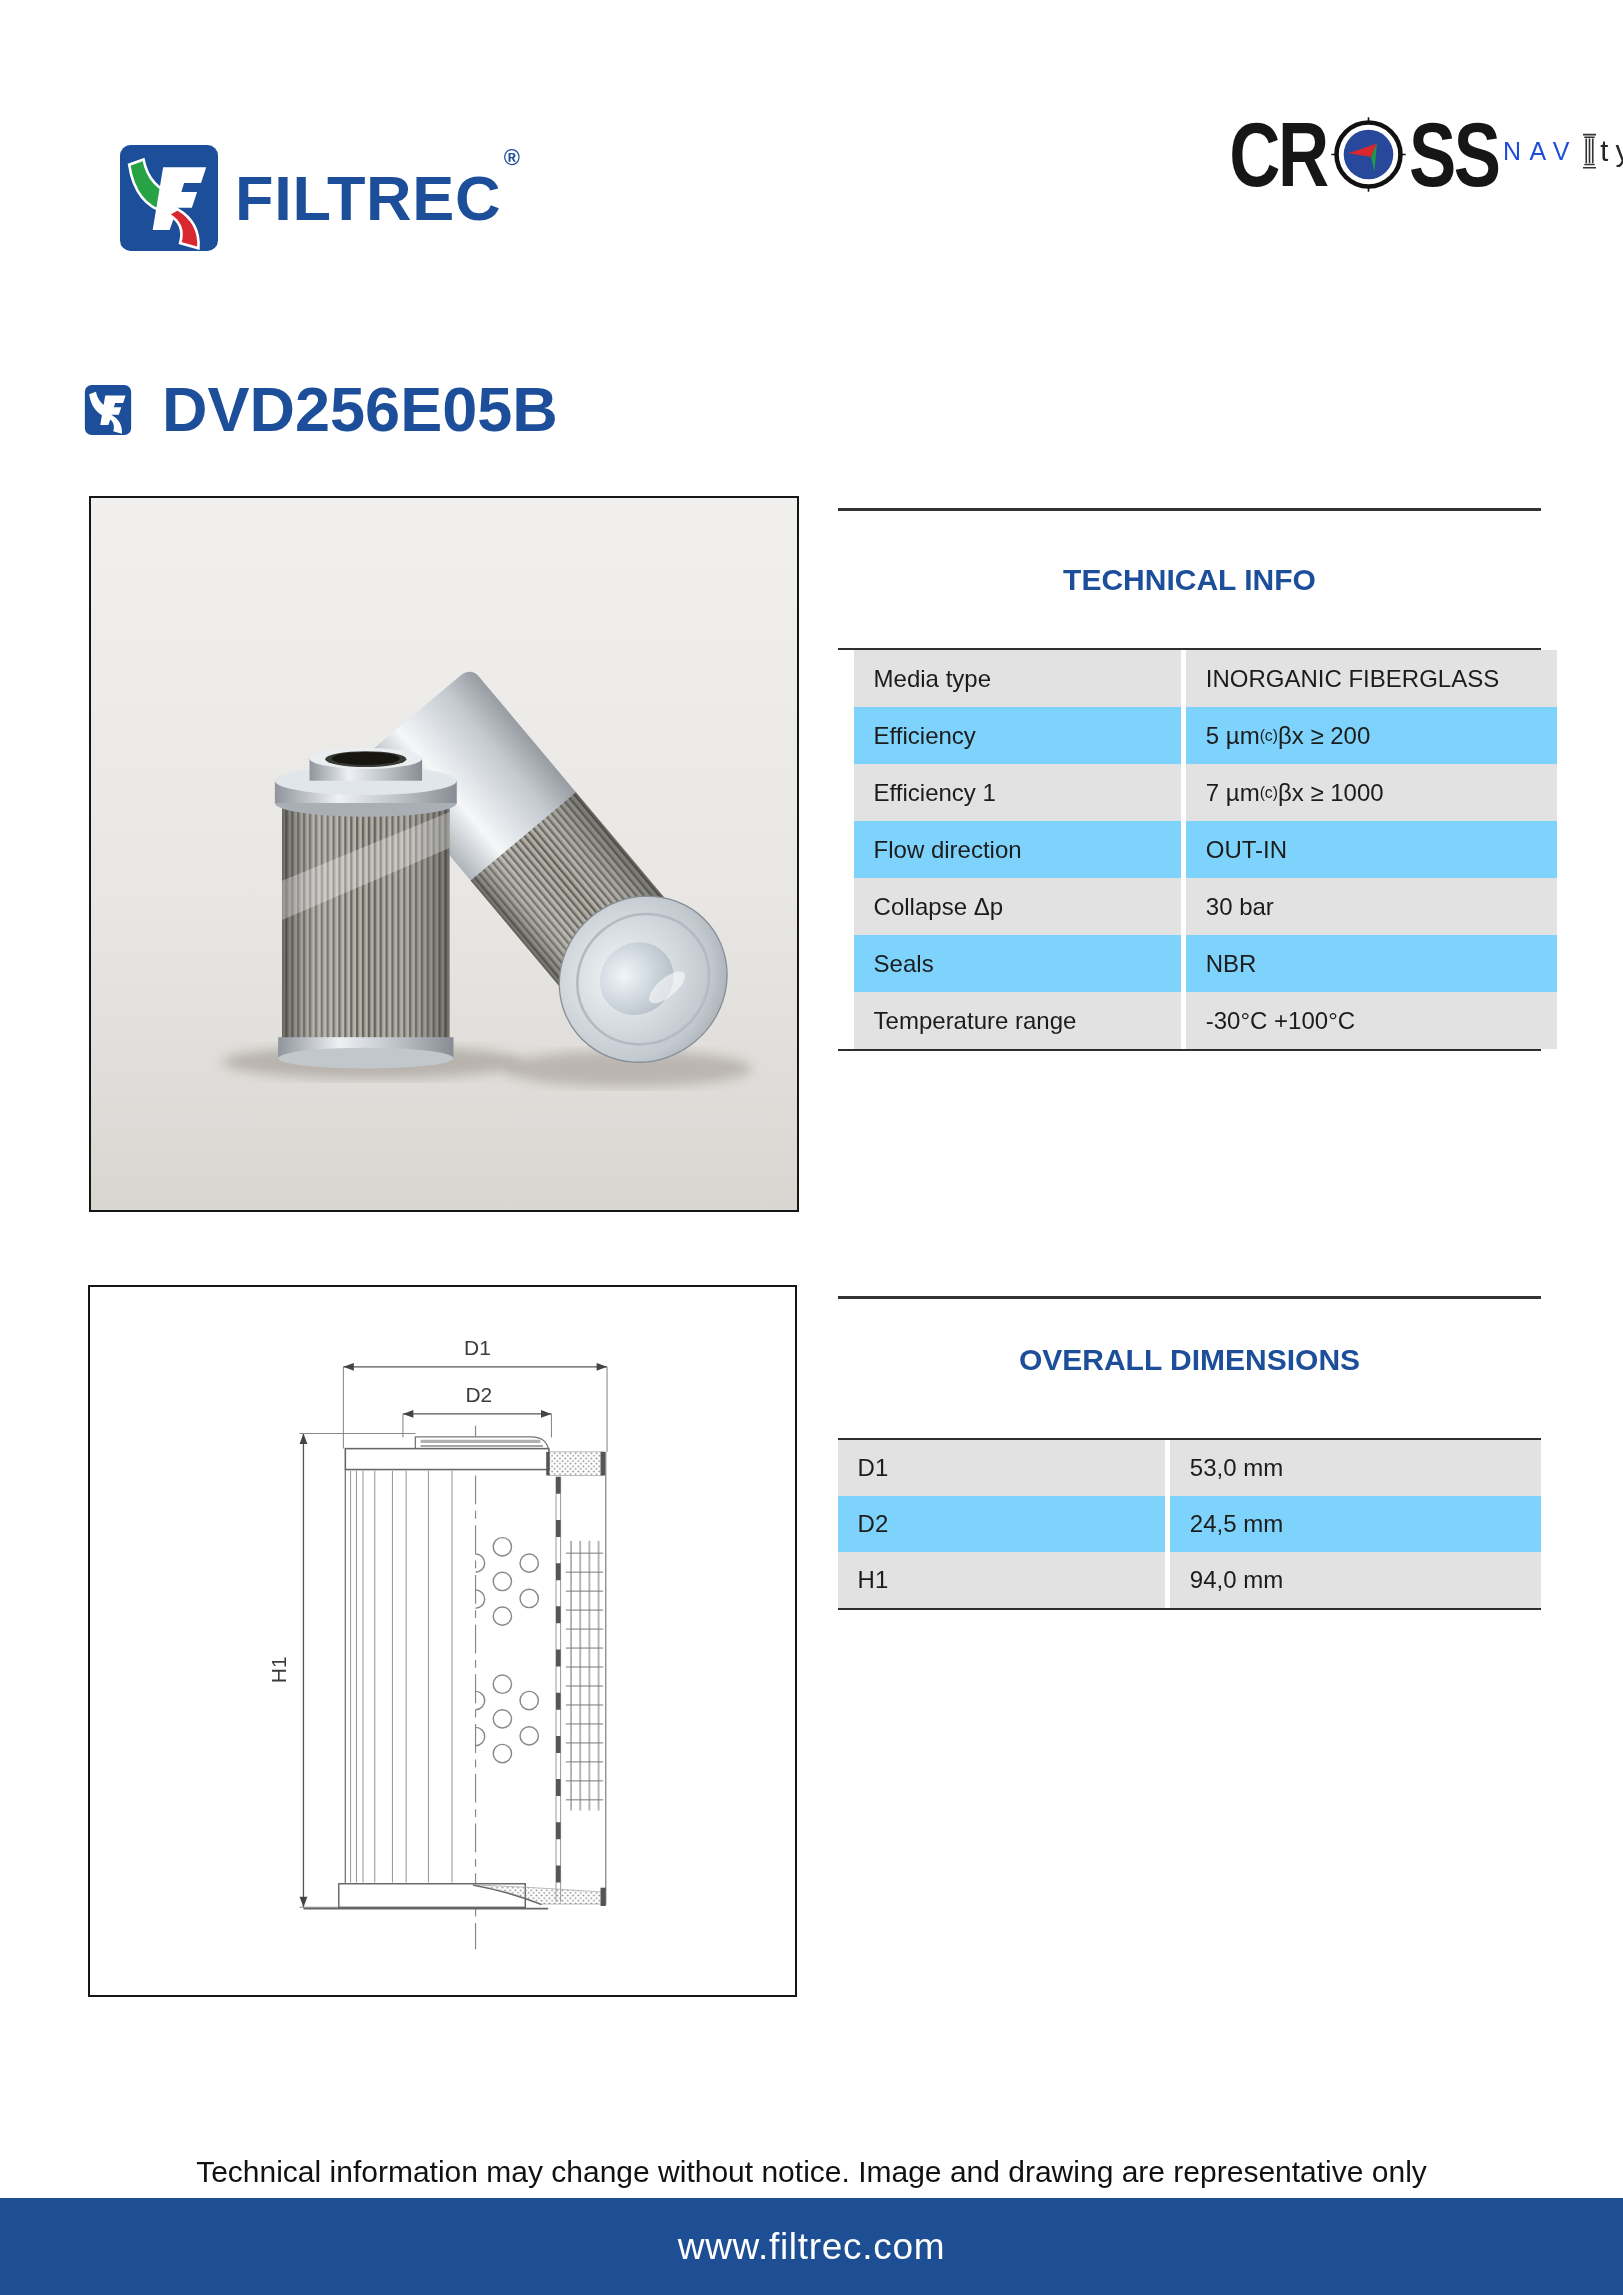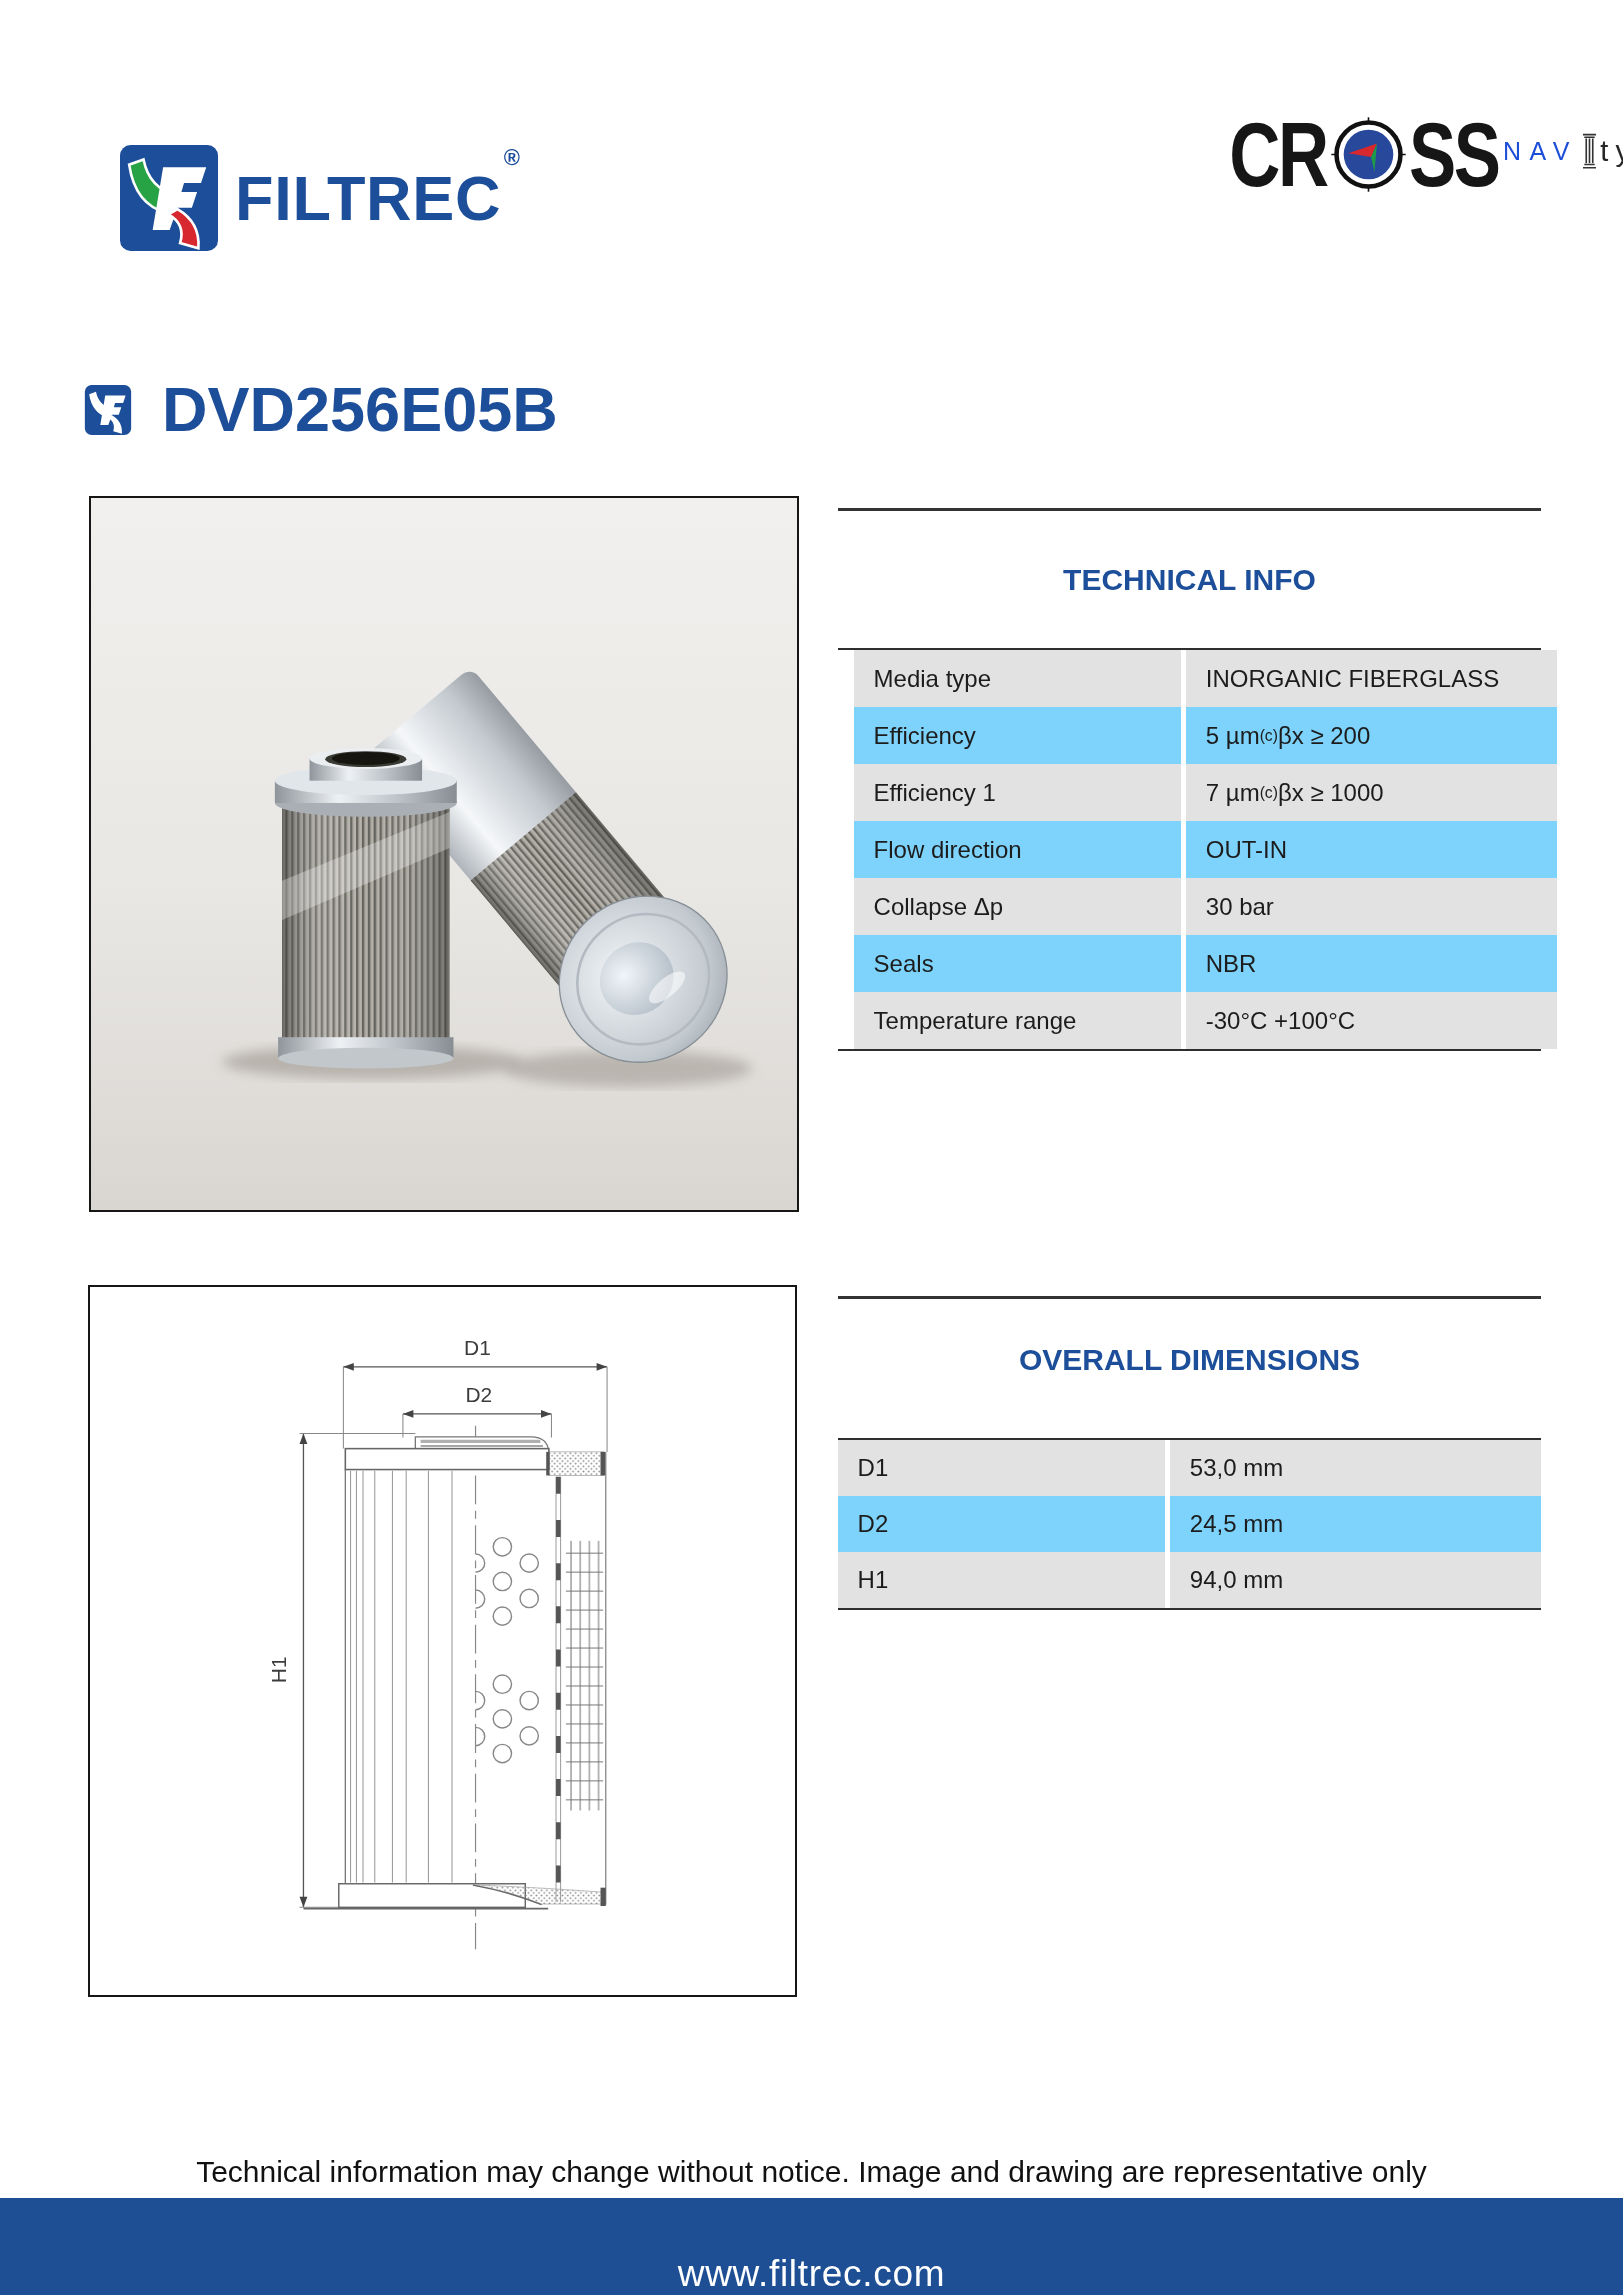--- a/index.html
+++ b/index.html
@@ -38,21 +38,21 @@
   .dims .t-row{height:56px;}
   .t-cell{display:flex;align-items:center;font-size:24px;color:#1c1c1c;}
   .t-label{width:327px;padding-left:19.6px;box-sizing:border-box;margin-right:5.2px;}
   .t-value{flex:1;padding-left:19.6px;box-sizing:border-box;}
   .t-row.odd .t-cell{background:#e2e2e2;}
   .t-row.even .t-cell{background:#7dd3fc;}
   .t-value sub{font-size:15.7px;line-height:0;}
 
   
   .disclaimer{left:0;top:2155px;width:1623px;text-align:center;font-size:30px;color:#111111;}
-  .footer-bar{left:0;top:2198px;width:1623px;height:97px;background:#1e4f94;display:flex;align-items:flex-end;justify-content:center;}
+  .footer-bar{left:0;top:2198px;width:1623px;height:97px;background:#1e4f94;display:flex;align-items:center;justify-content:center;}
   .footer-url{font-size:37px;color:#ffffff;letter-spacing:0.7px;}
 </style>
 </head>
 <body>
 
 <div class="page">
 
   <div class="abs filtrec-logo">
     <svg width="98" height="106" viewBox="0 0 150 162">
       <rect x="0" y="0" width="150" height="162" rx="16" fill="#1d4e9a"></rect>

